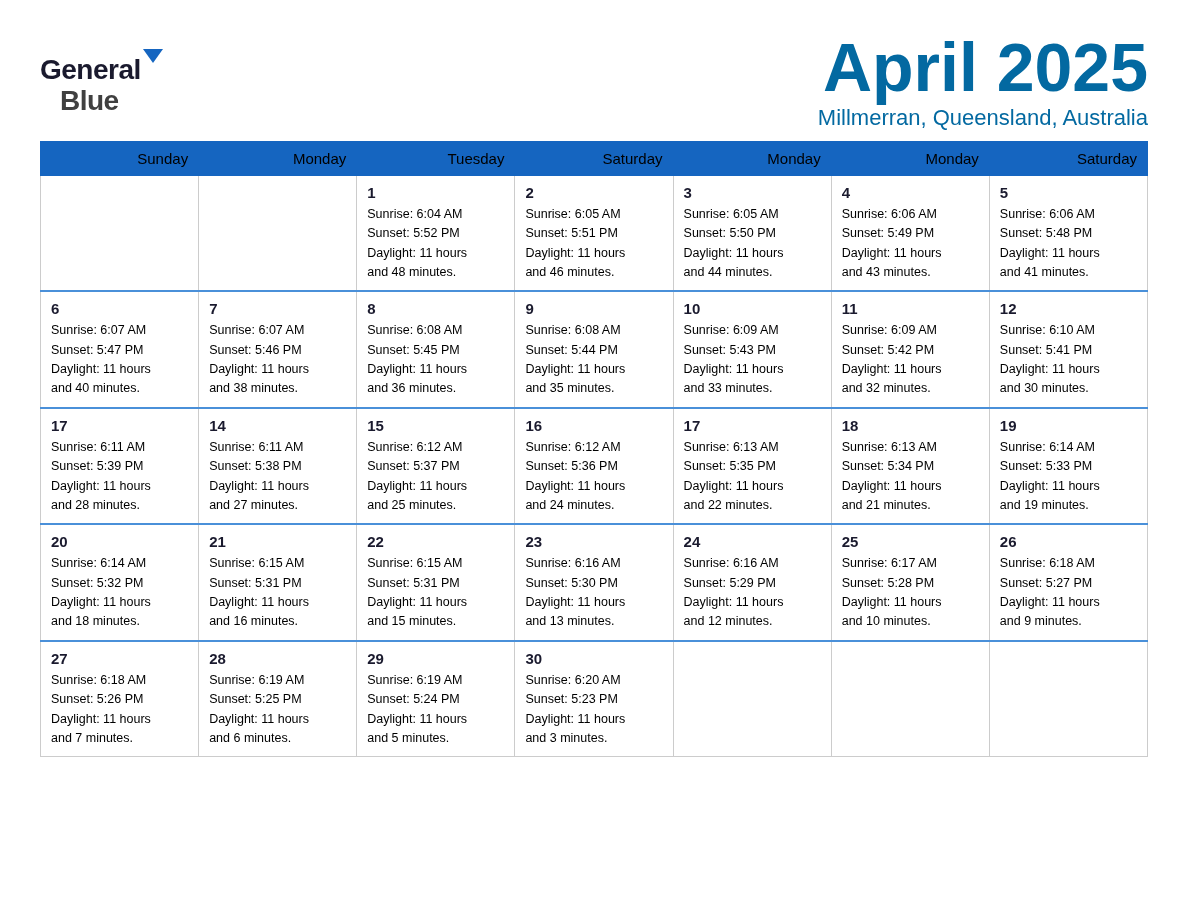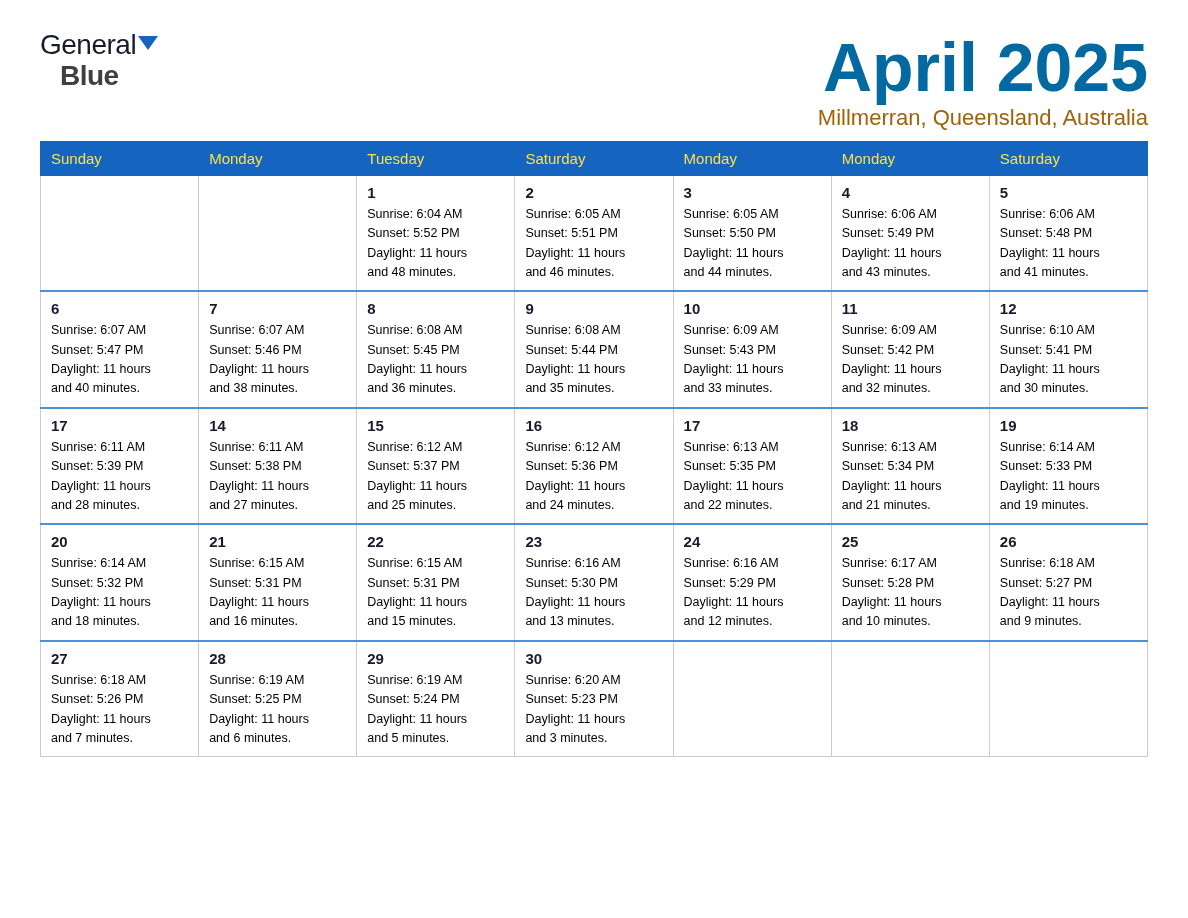--- a/index.html
+++ b/index.html
@@ -18,23 +18,24 @@
       margin-bottom: 6px;
     }
     .logo {
       display: flex;
       flex-direction: column;
       align-items: flex-start;
       line-height: 1.1;
     }
     .logo-general {
       font-size: 28px;
-      font-weight: normal;
+      font-weight: bold;
       color: #1a1a2e;
       letter-spacing: -0.5px;
+      margin-top: 25px;
     }
     .logo-blue {
       font-size: 28px;
       font-weight: bold;
       color: #404040;
       letter-spacing: -0.5px;
       margin-left: 20px;
     }
     .logo-triangle {
       display: inline-block;
@@ -52,33 +53,33 @@
       text-align: right;
     }
     .month-title {
       font-size: 68px;
       font-weight: bold;
       color: #0369a1;
       line-height: 1.1;
     }
     .location-title {
       font-size: 22px;
-      color: #a16207;
+      color: #0369a1;
       font-weight: normal;
     }
     .calendar-table {
       width: 100%;
       border-collapse: collapse;
       margin-top: 10px;
     }
     .calendar-table th {
       background-color: #1565c0;
-      color: #fde047;
+      color: #000000;
       padding: 8px 10px;
-      text-align: left;
+      text-align: right;
       font-size: 15px;
       font-weight: normal;
       border: 1px solid #1565c0;
     }
     .calendar-table td {
       vertical-align: top;
       padding: 8px 10px;
       border: 1px solid #ccc;
       width: calc(100% / 7);
       min-height: 100px;

